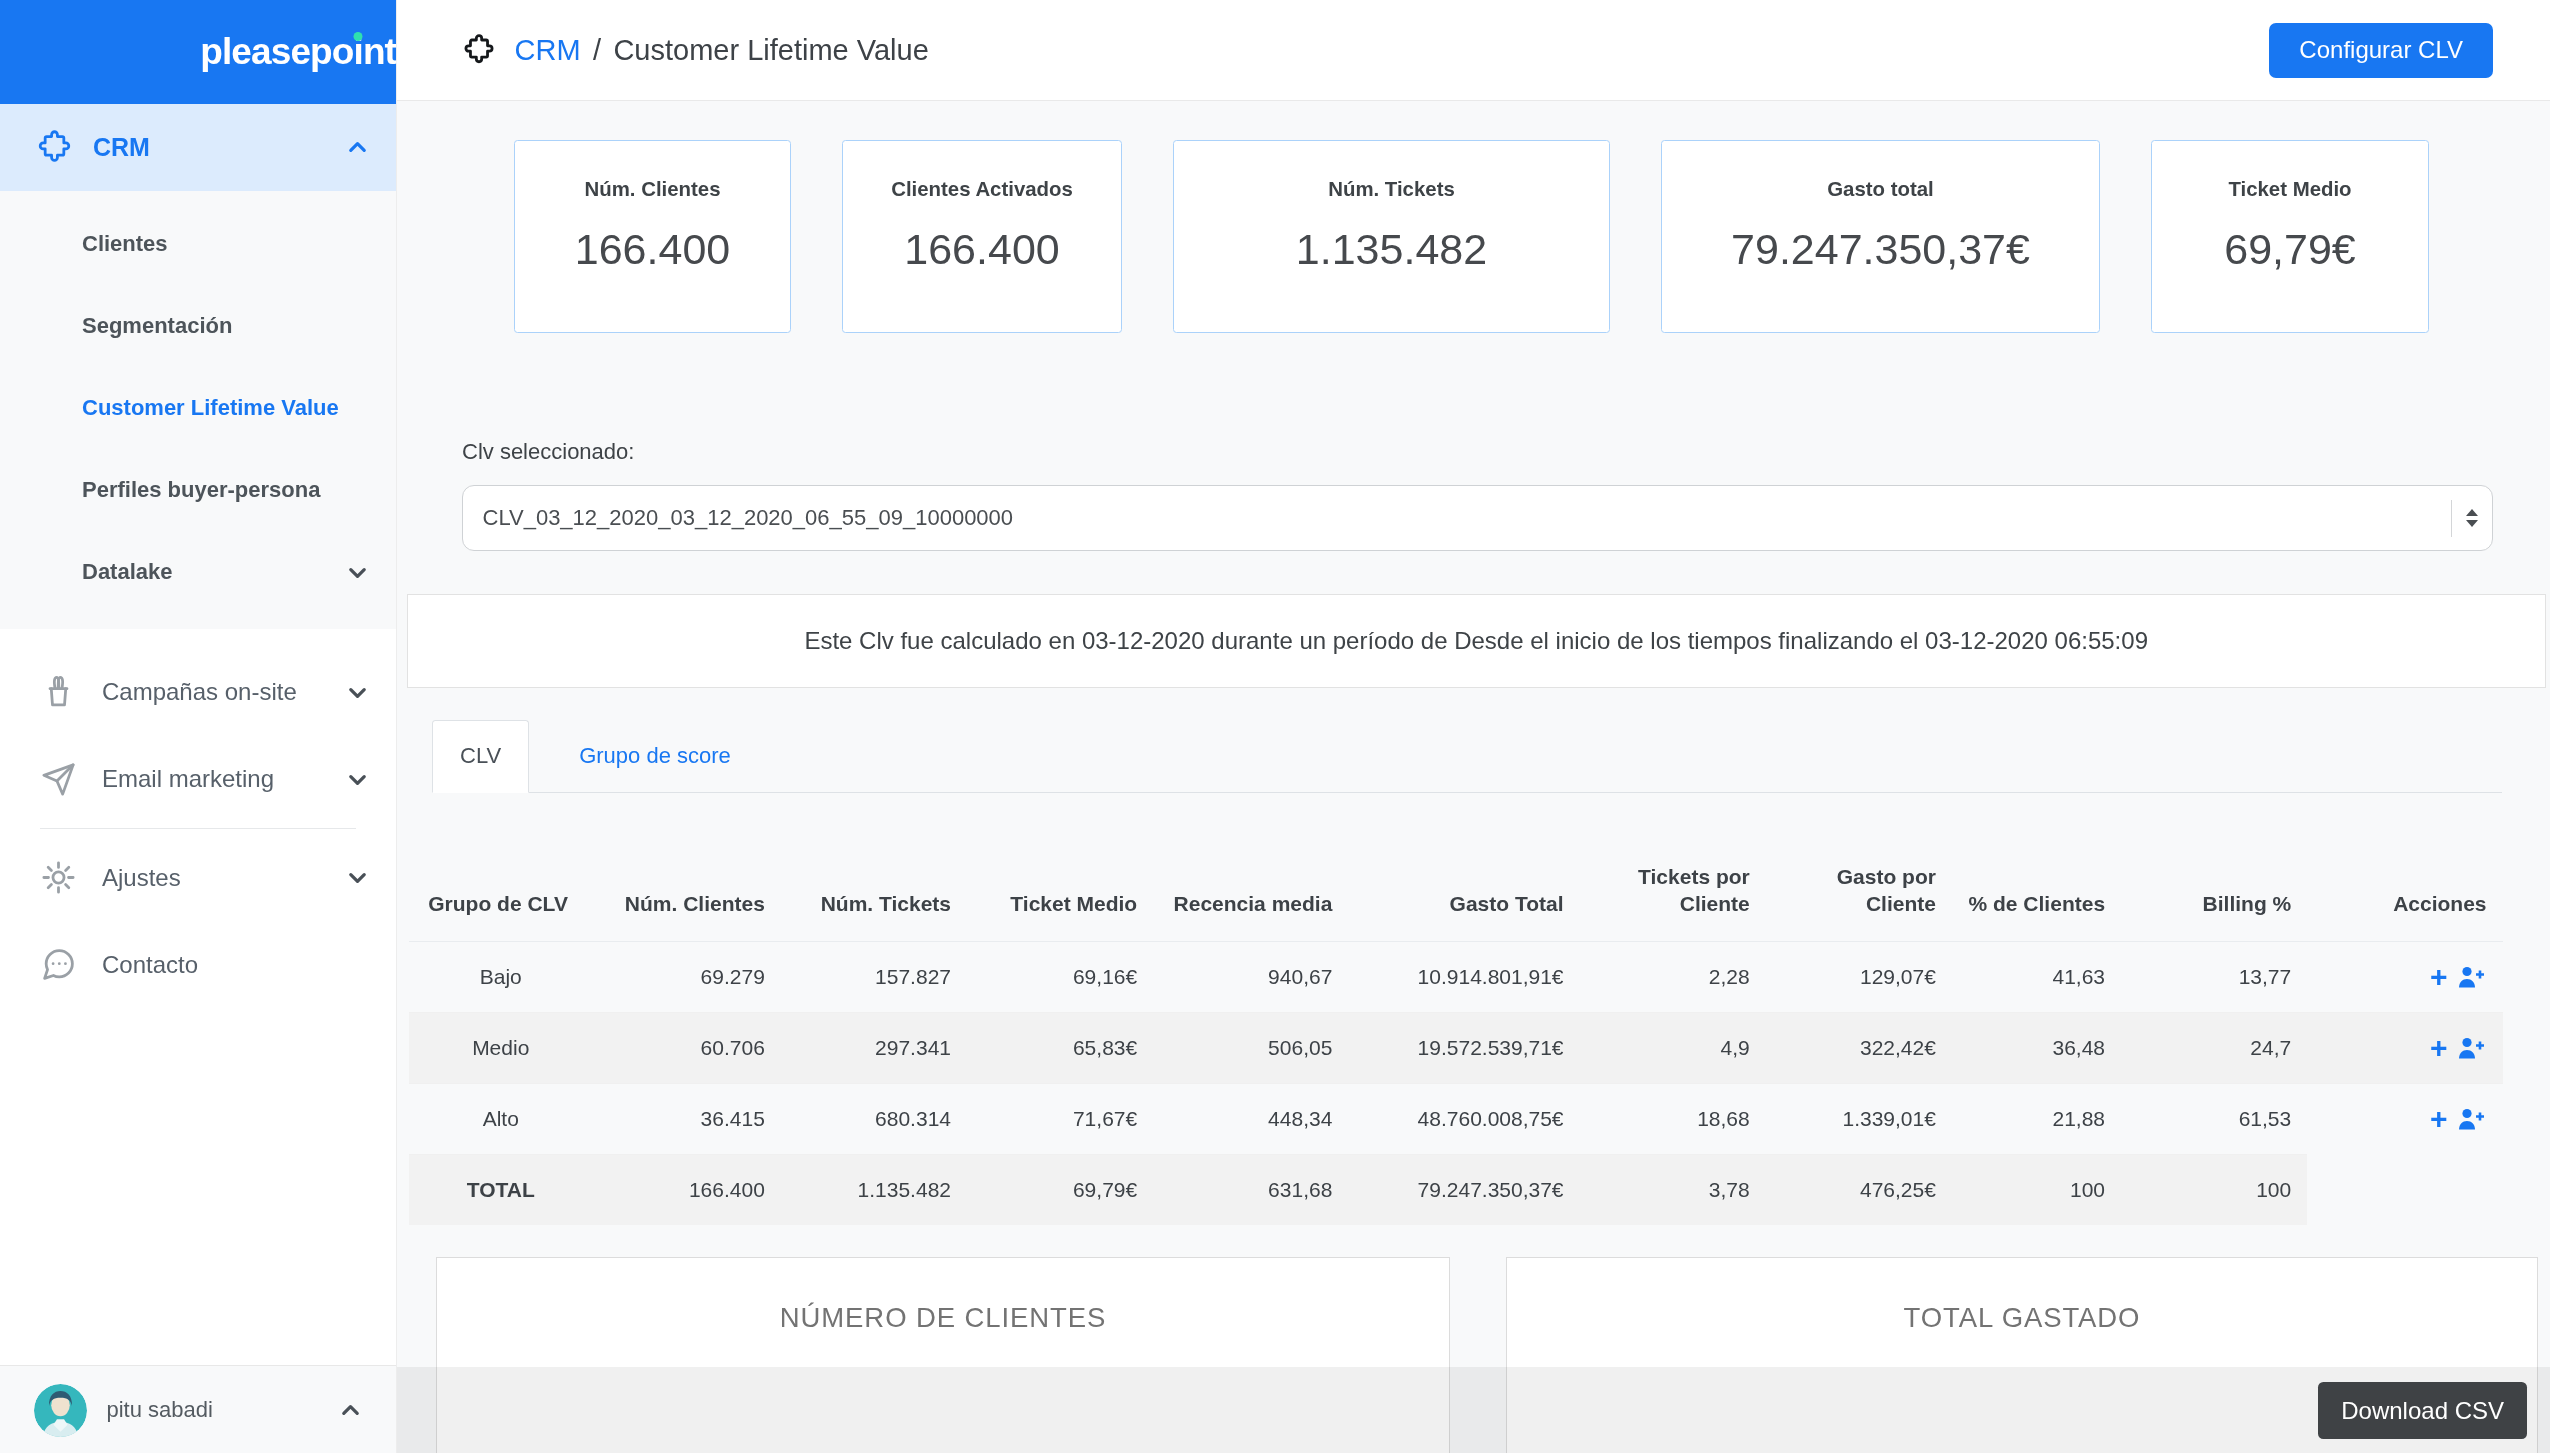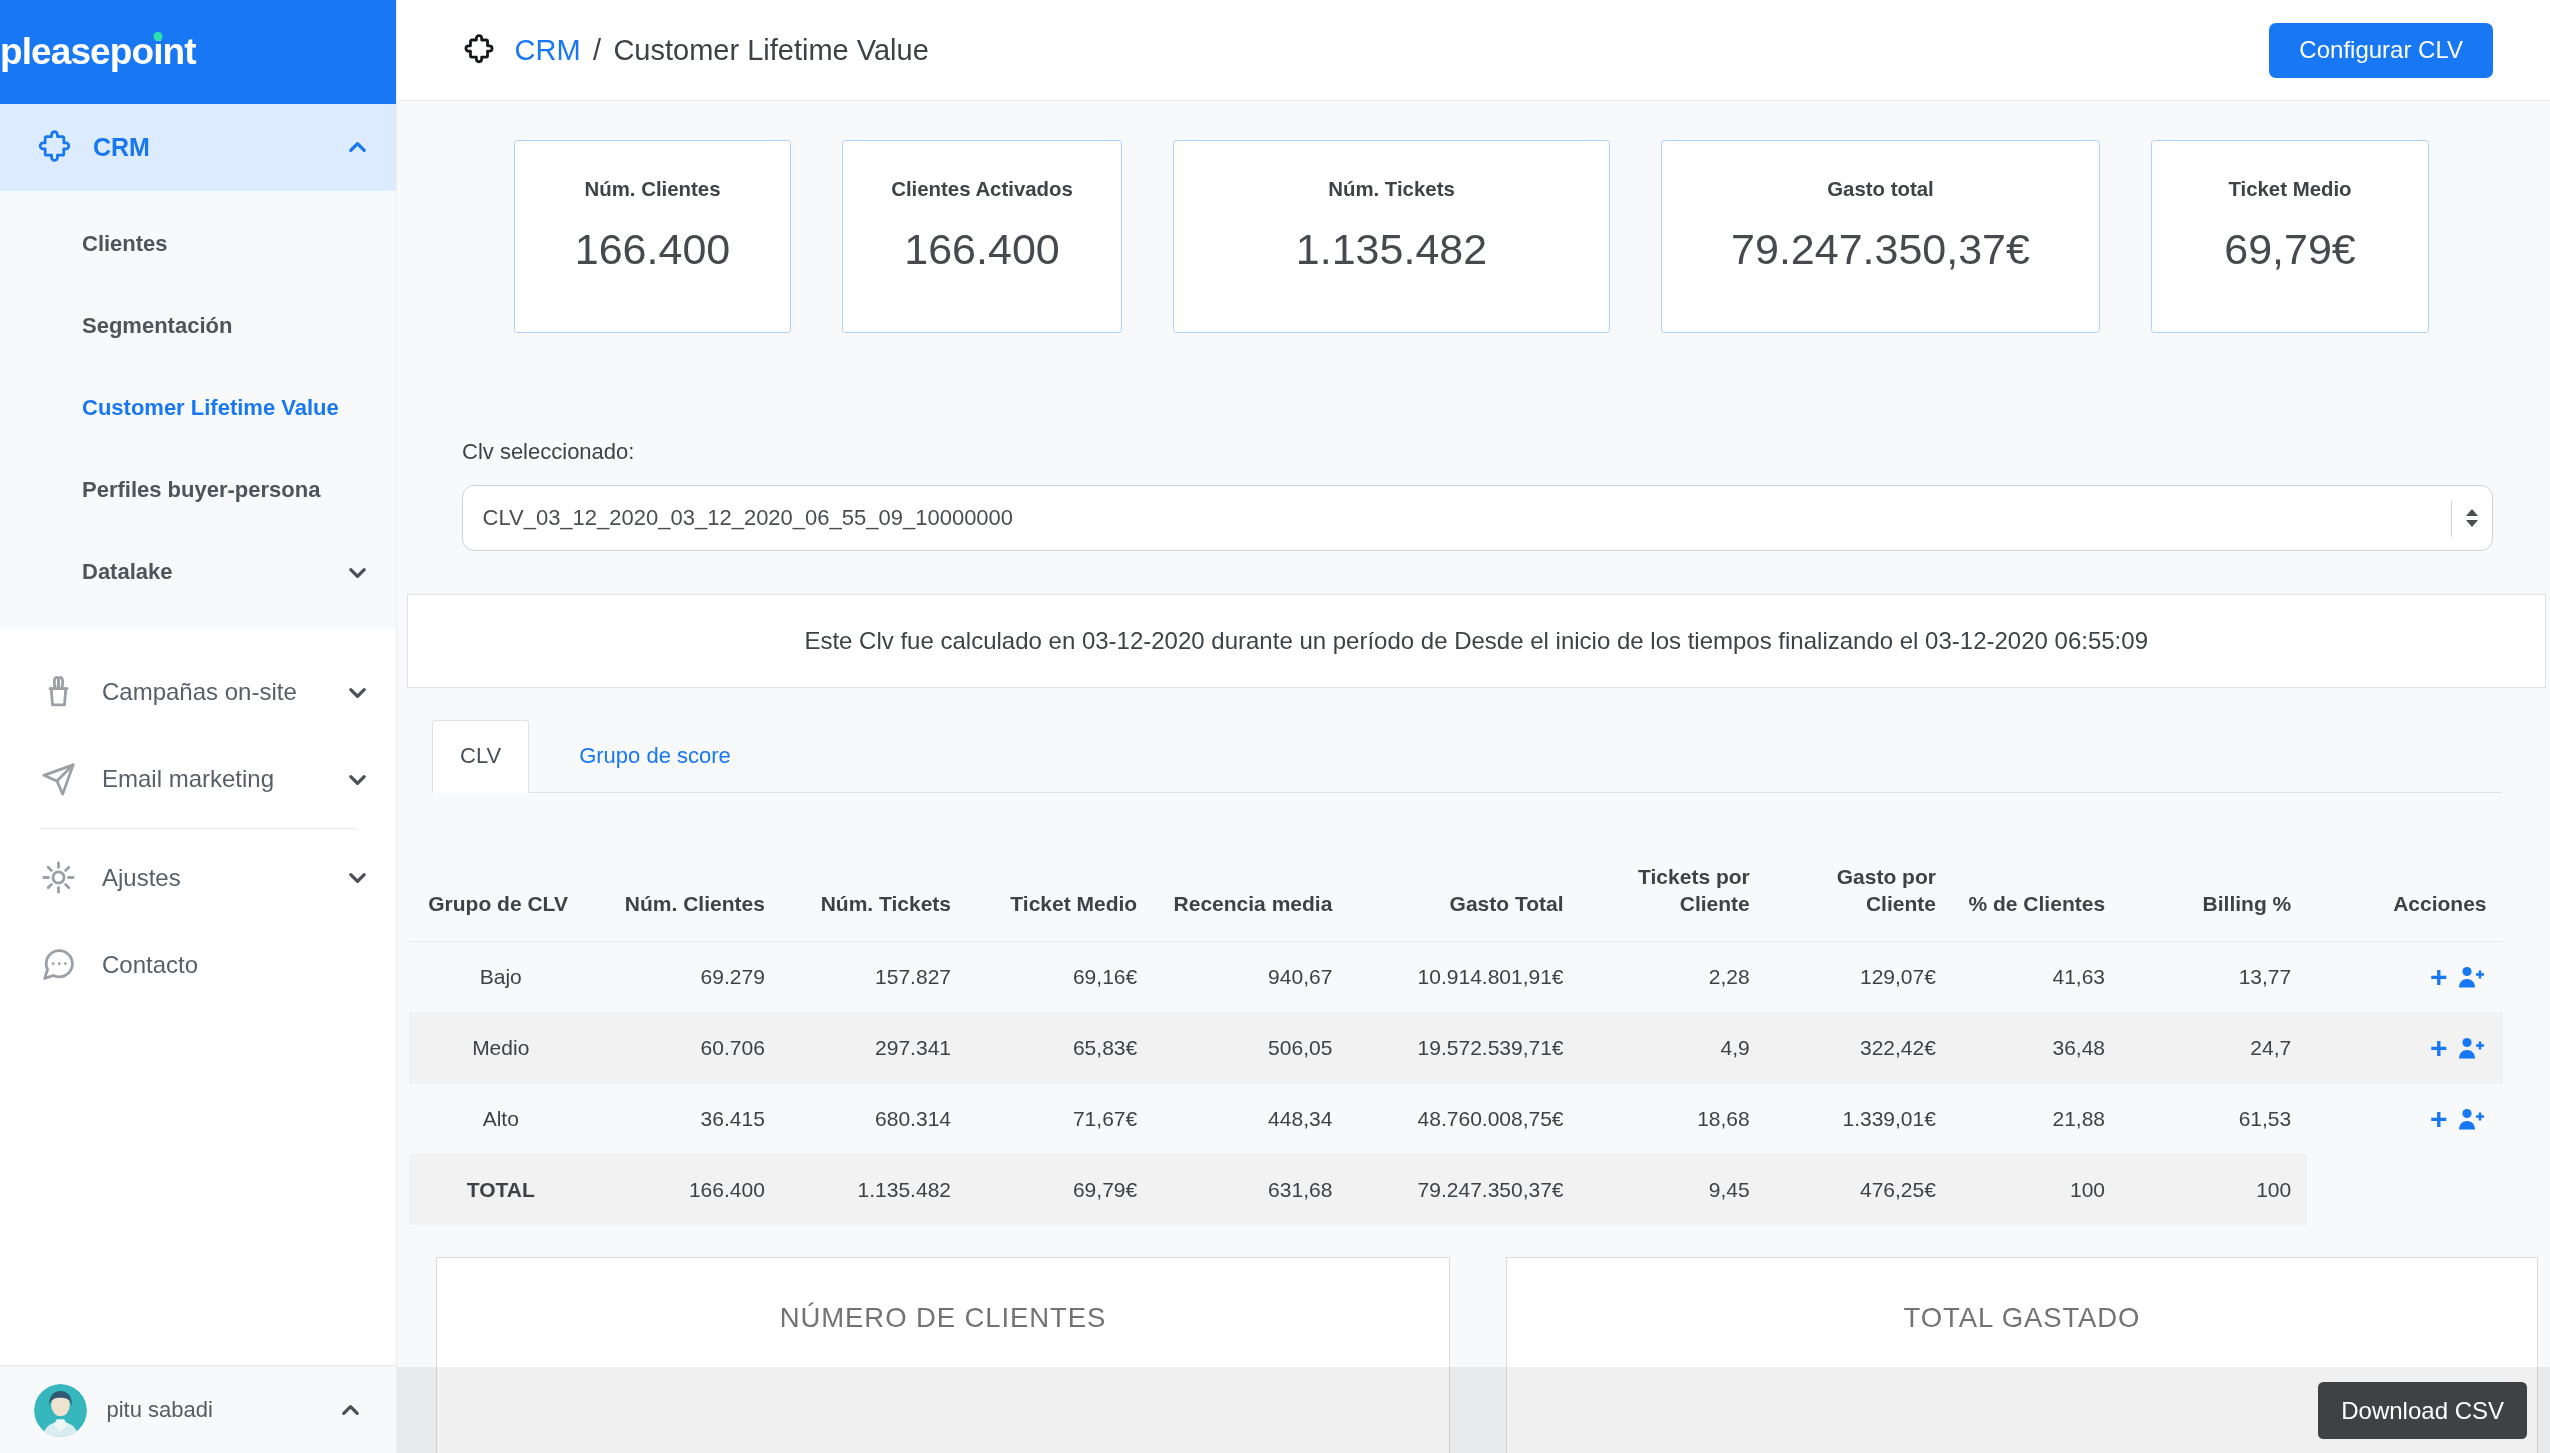--- a/index.html
+++ b/index.html
@@ -2,21 +2,21 @@
 <html style="font-size:14px"><head>
 <meta charset="utf-8">
 <style>
   * { margin:0; padding:0; box-sizing:border-box; }
   html,body { width:2550px; height:1454px; overflow:hidden; }
   body { font-family:"Liberation Sans","DejaVu Sans",sans-serif; background:#f8f9fa; color:#3d4247; }
   .app { display:flex; width:100%; height:100%; }
 
   
   .sidebar { width:397px; height:100%; background:#ffffff; display:flex; flex-direction:column; flex-shrink:0; border-right:0.9px solid #ededed; }
-  .logo { height:104px; background:#1877f2; display:flex; align-items:center; justify-content:flex-start; }
+  .logo { height:104px; background:#1877f2; display:flex; align-items:center; justify-content:flex-end; }
   .logo-text { color:#fff; font-size:37px; font-weight:700; letter-spacing:-0.9px; position:relative; }
   .logo-i { position:relative; }
   .logo-i::before { content:""; position:absolute; top:0.9px; left:50%; transform:translateX(-50%); width:9px; height:9px; border-radius:50%; background:#2fe0af; }
   .crm-head { height:87px; background:#dcebfd; display:flex; align-items:center; padding:0 27px 0 37px; cursor:pointer; }
   .crm-head .mi { width:35px; height:35px; color:#1877f2; }
   .crm-head .lbl { color:#1877f2; font-size:25px; font-weight:700; margin-left:21px; flex:1; }
   .sub-block { background:#f8f9fa; padding:12.4px 0 16px 0; }
   .sub-item { height:82px; display:flex; align-items:center; padding:0 27px 0 82px; font-size:22px; font-weight:700; color:#4d545a; cursor:pointer; }
   .sub-item .sl { flex:1; }
   .sub-item.active .sl { color:#1877f2; }
@@ -376,21 +376,21 @@
               </span>
             </td>
           </tr>
           <tr class="total">
             <td>TOTAL</td>
             <td>166.400</td>
             <td>1.135.482</td>
             <td>69,79€</td>
             <td>631,68</td>
             <td>79.247.350,37€</td>
-            <td>9,45</td>
+            <td>3,78</td>
             <td>476,25€</td>
             <td>100</td>
             <td>100</td>
             <td class="actions-cell"></td>
           </tr>
         </tbody>
       </table>
 
       <div class="charts">
         <div class="chart-card c1">

